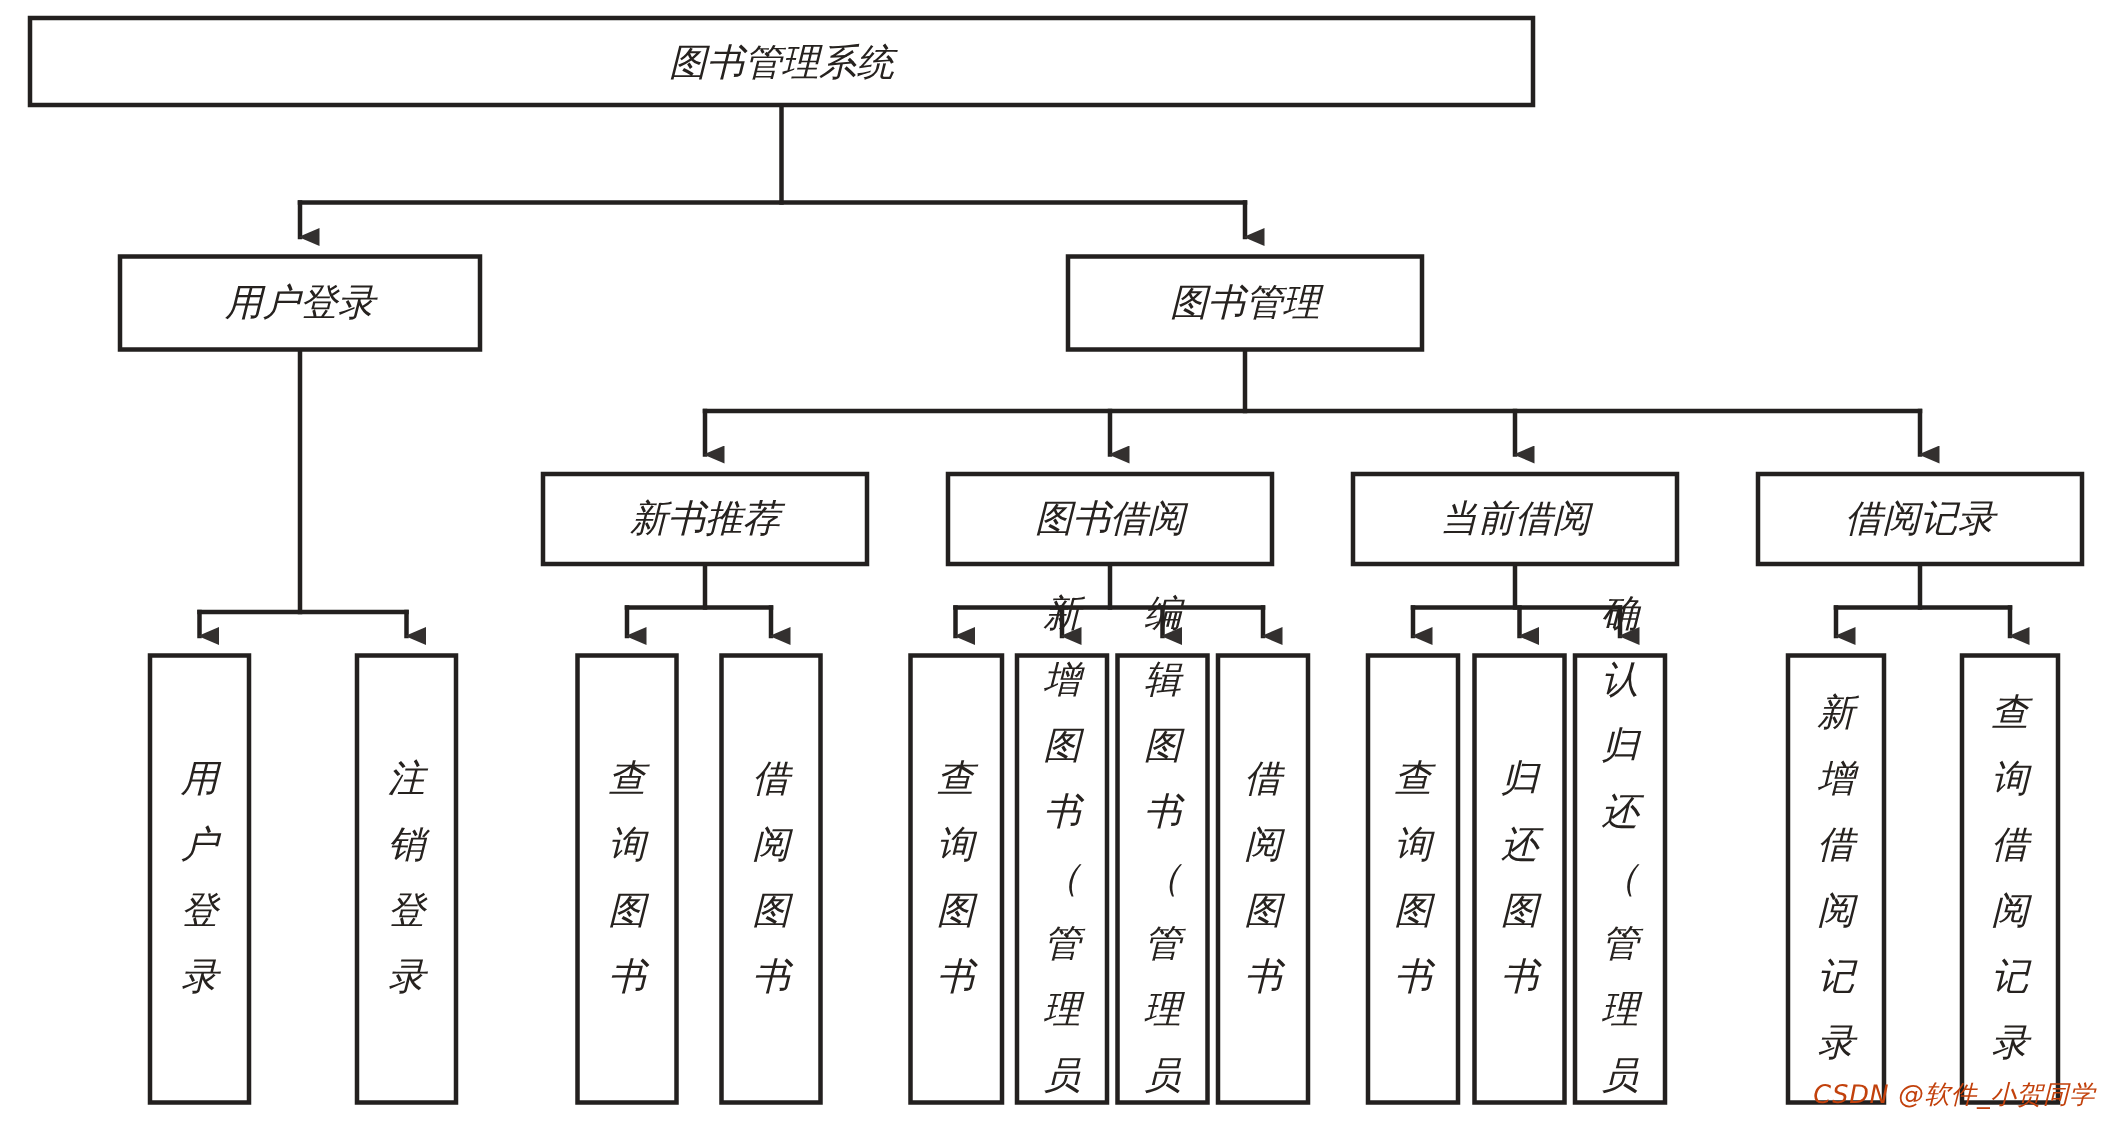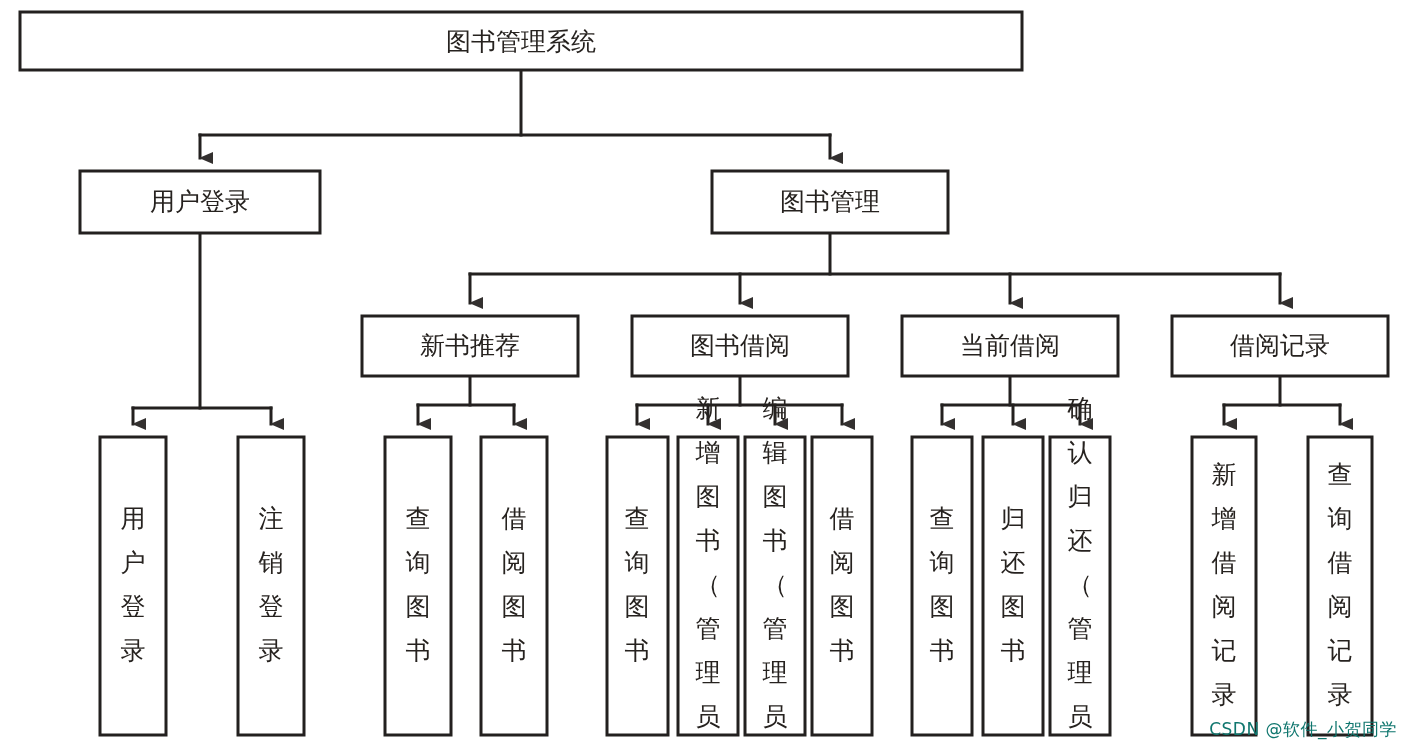--- a/index.html
+++ b/index.html
@@ -11,20 +11,21 @@
     width: 1405px;
     height: 747px;
     font-family: "DejaVu Sans", "Liberation Sans", sans-serif;
     overflow: hidden;
     position: relative;
   }
   #diagram-root {
     position: relative;
     width: 1405px;
     height: 747px;
+    font-style: italic;
   }
   svg.tree-canvas {
     position: absolute;
     top: 0;
     left: 0;
     width: 1405px;
     height: 747px;
     display: block;
   }
   .node-box {
@@ -52,21 +53,21 @@
   }
   .label-v {
     font-size: 25px;
   }
   .watermark {
     position: absolute;
     right: 8px;
     bottom: 6px;
     font-family: "DejaVu Sans", "Liberation Sans", sans-serif;
     font-size: 17px;
-    color: #0f766e;
+    color: #c2410c;
     letter-spacing: 0.5px;
     white-space: nowrap;
     pointer-events: none;
   }
 </style>
 </head>
 <body>
 
 <div id="diagram-root">
 

